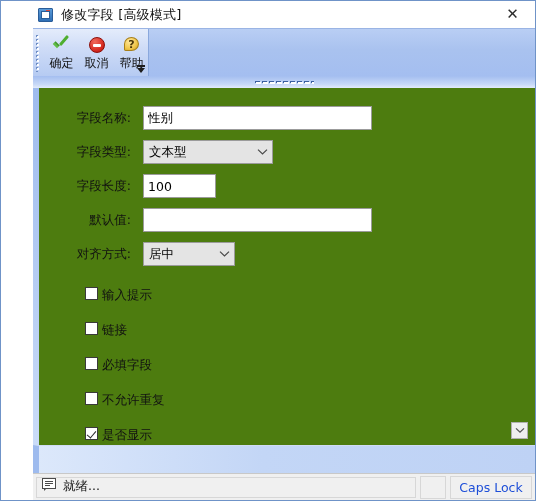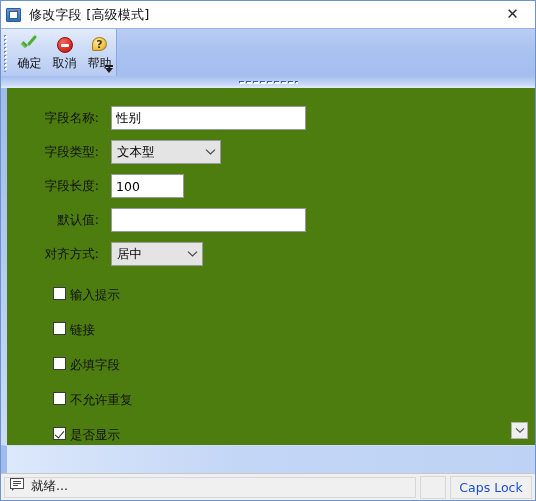--- a/index.html
+++ b/index.html
@@ -20,20 +20,21 @@
   .window {
     position: absolute;
     left: 0; top: 0;
     width: 536px;
     height: 501px;
     box-sizing: border-box;
     background: #ffffff;
     border: 1px solid #6f93c8;
     display: flex;
     flex-direction: column;
+    padding-left: 32px;
   }
 
   
   .titlebar {
     height: 27px;
     min-height: 27px;
     background: #ffffff;
     display: flex;
     align-items: center;
     padding: 0 0 0 5px;
@@ -289,21 +290,21 @@
     height: 24px;
     box-sizing: border-box;
     border: 1px solid #9b9b9b;
     background: #ffffff;
     font-family: "DejaVu Sans", "Liberation Sans", sans-serif;
     font-size: 12.5px;
     color: #000;
     padding: 0 4px;
     outline: none;
   }
-  .w-wide { width: 195px; }
+  .w-wide { width: 229px; }
   .w-small { width: 73px; }
 
   .combo {
     height: 24px;
     box-sizing: border-box;
     border: 1px solid #9b9b9b;
     background: #e4e4e4;
     display: flex;
     align-items: center;
     cursor: pointer;
@@ -317,21 +318,21 @@
     white-space: nowrap;
   }
   .combo .arr {
     width: 20px;
     display: flex;
     align-items: center;
     justify-content: center;
     color: #4a4a4a;
   }
   .combo .arr svg { display: block; }
-  .w-combo1 { width: 110px; }
+  .w-combo1 { width: 130px; }
   .w-combo2 { width: 92px; }
 
   
   .cbrow {
     display: flex;
     align-items: flex-start;
     height: 18px;
     margin: 0 0 17px 46px;
     cursor: pointer;
     width: fit-content;

